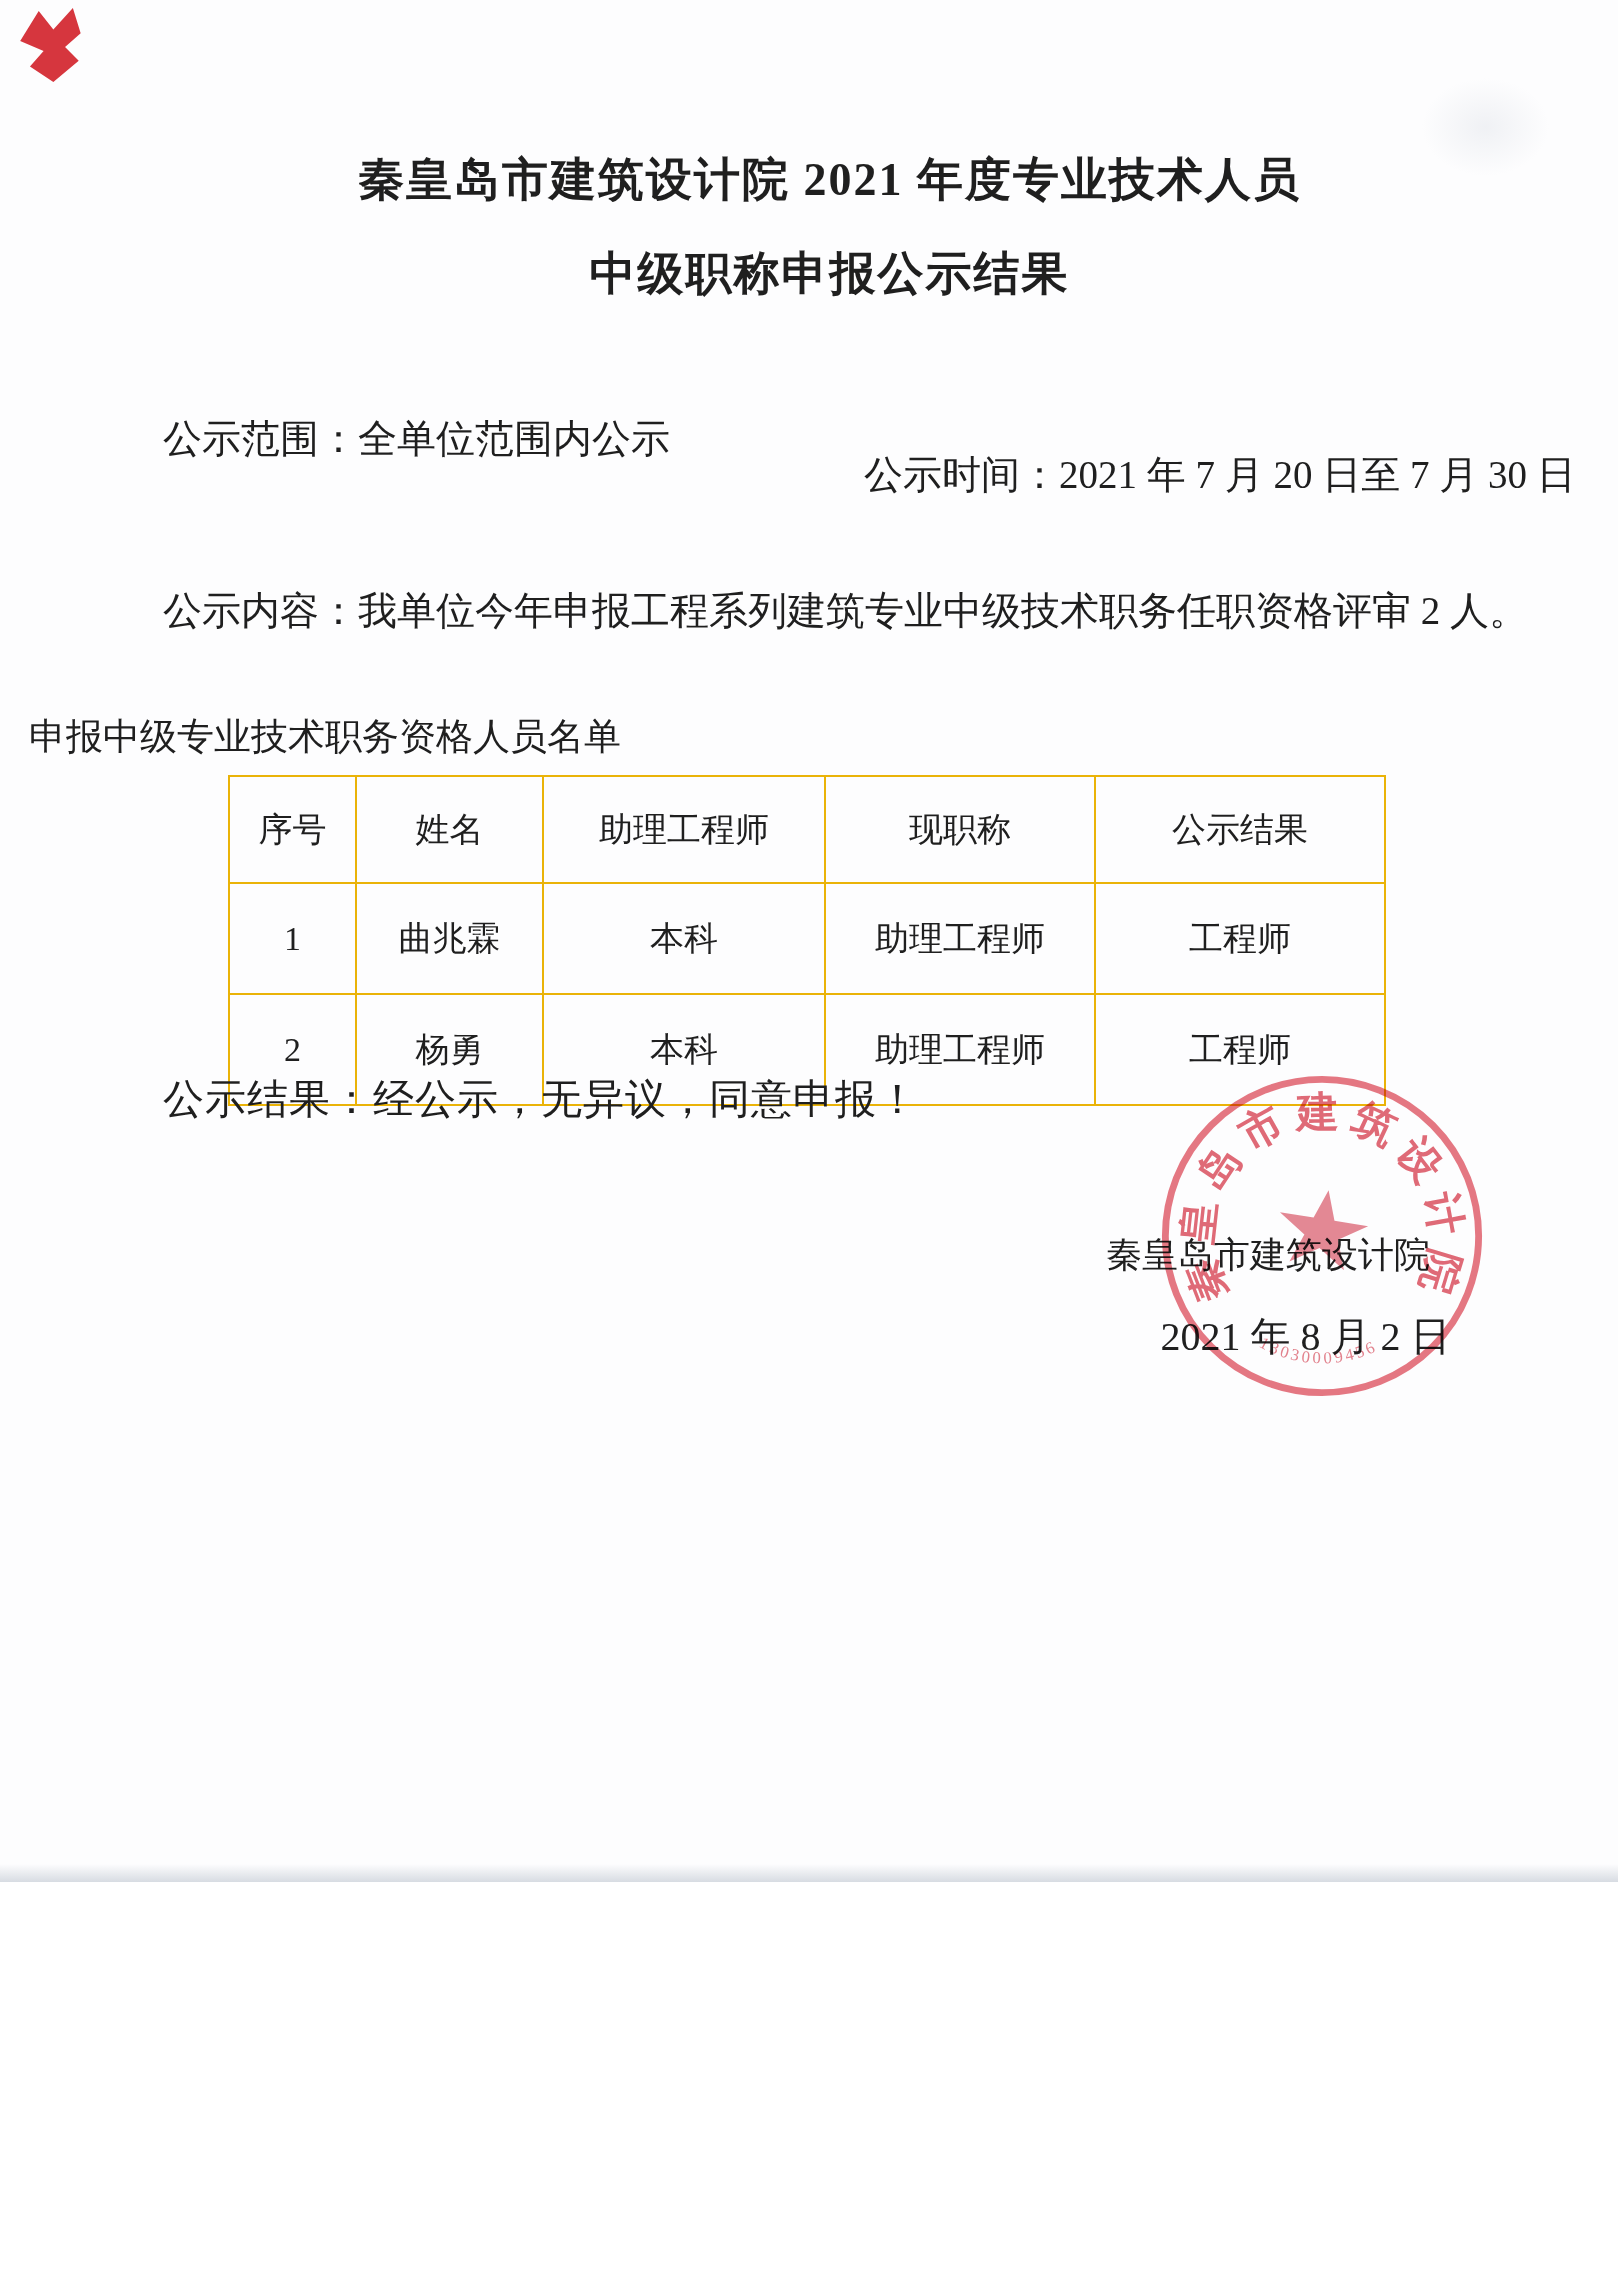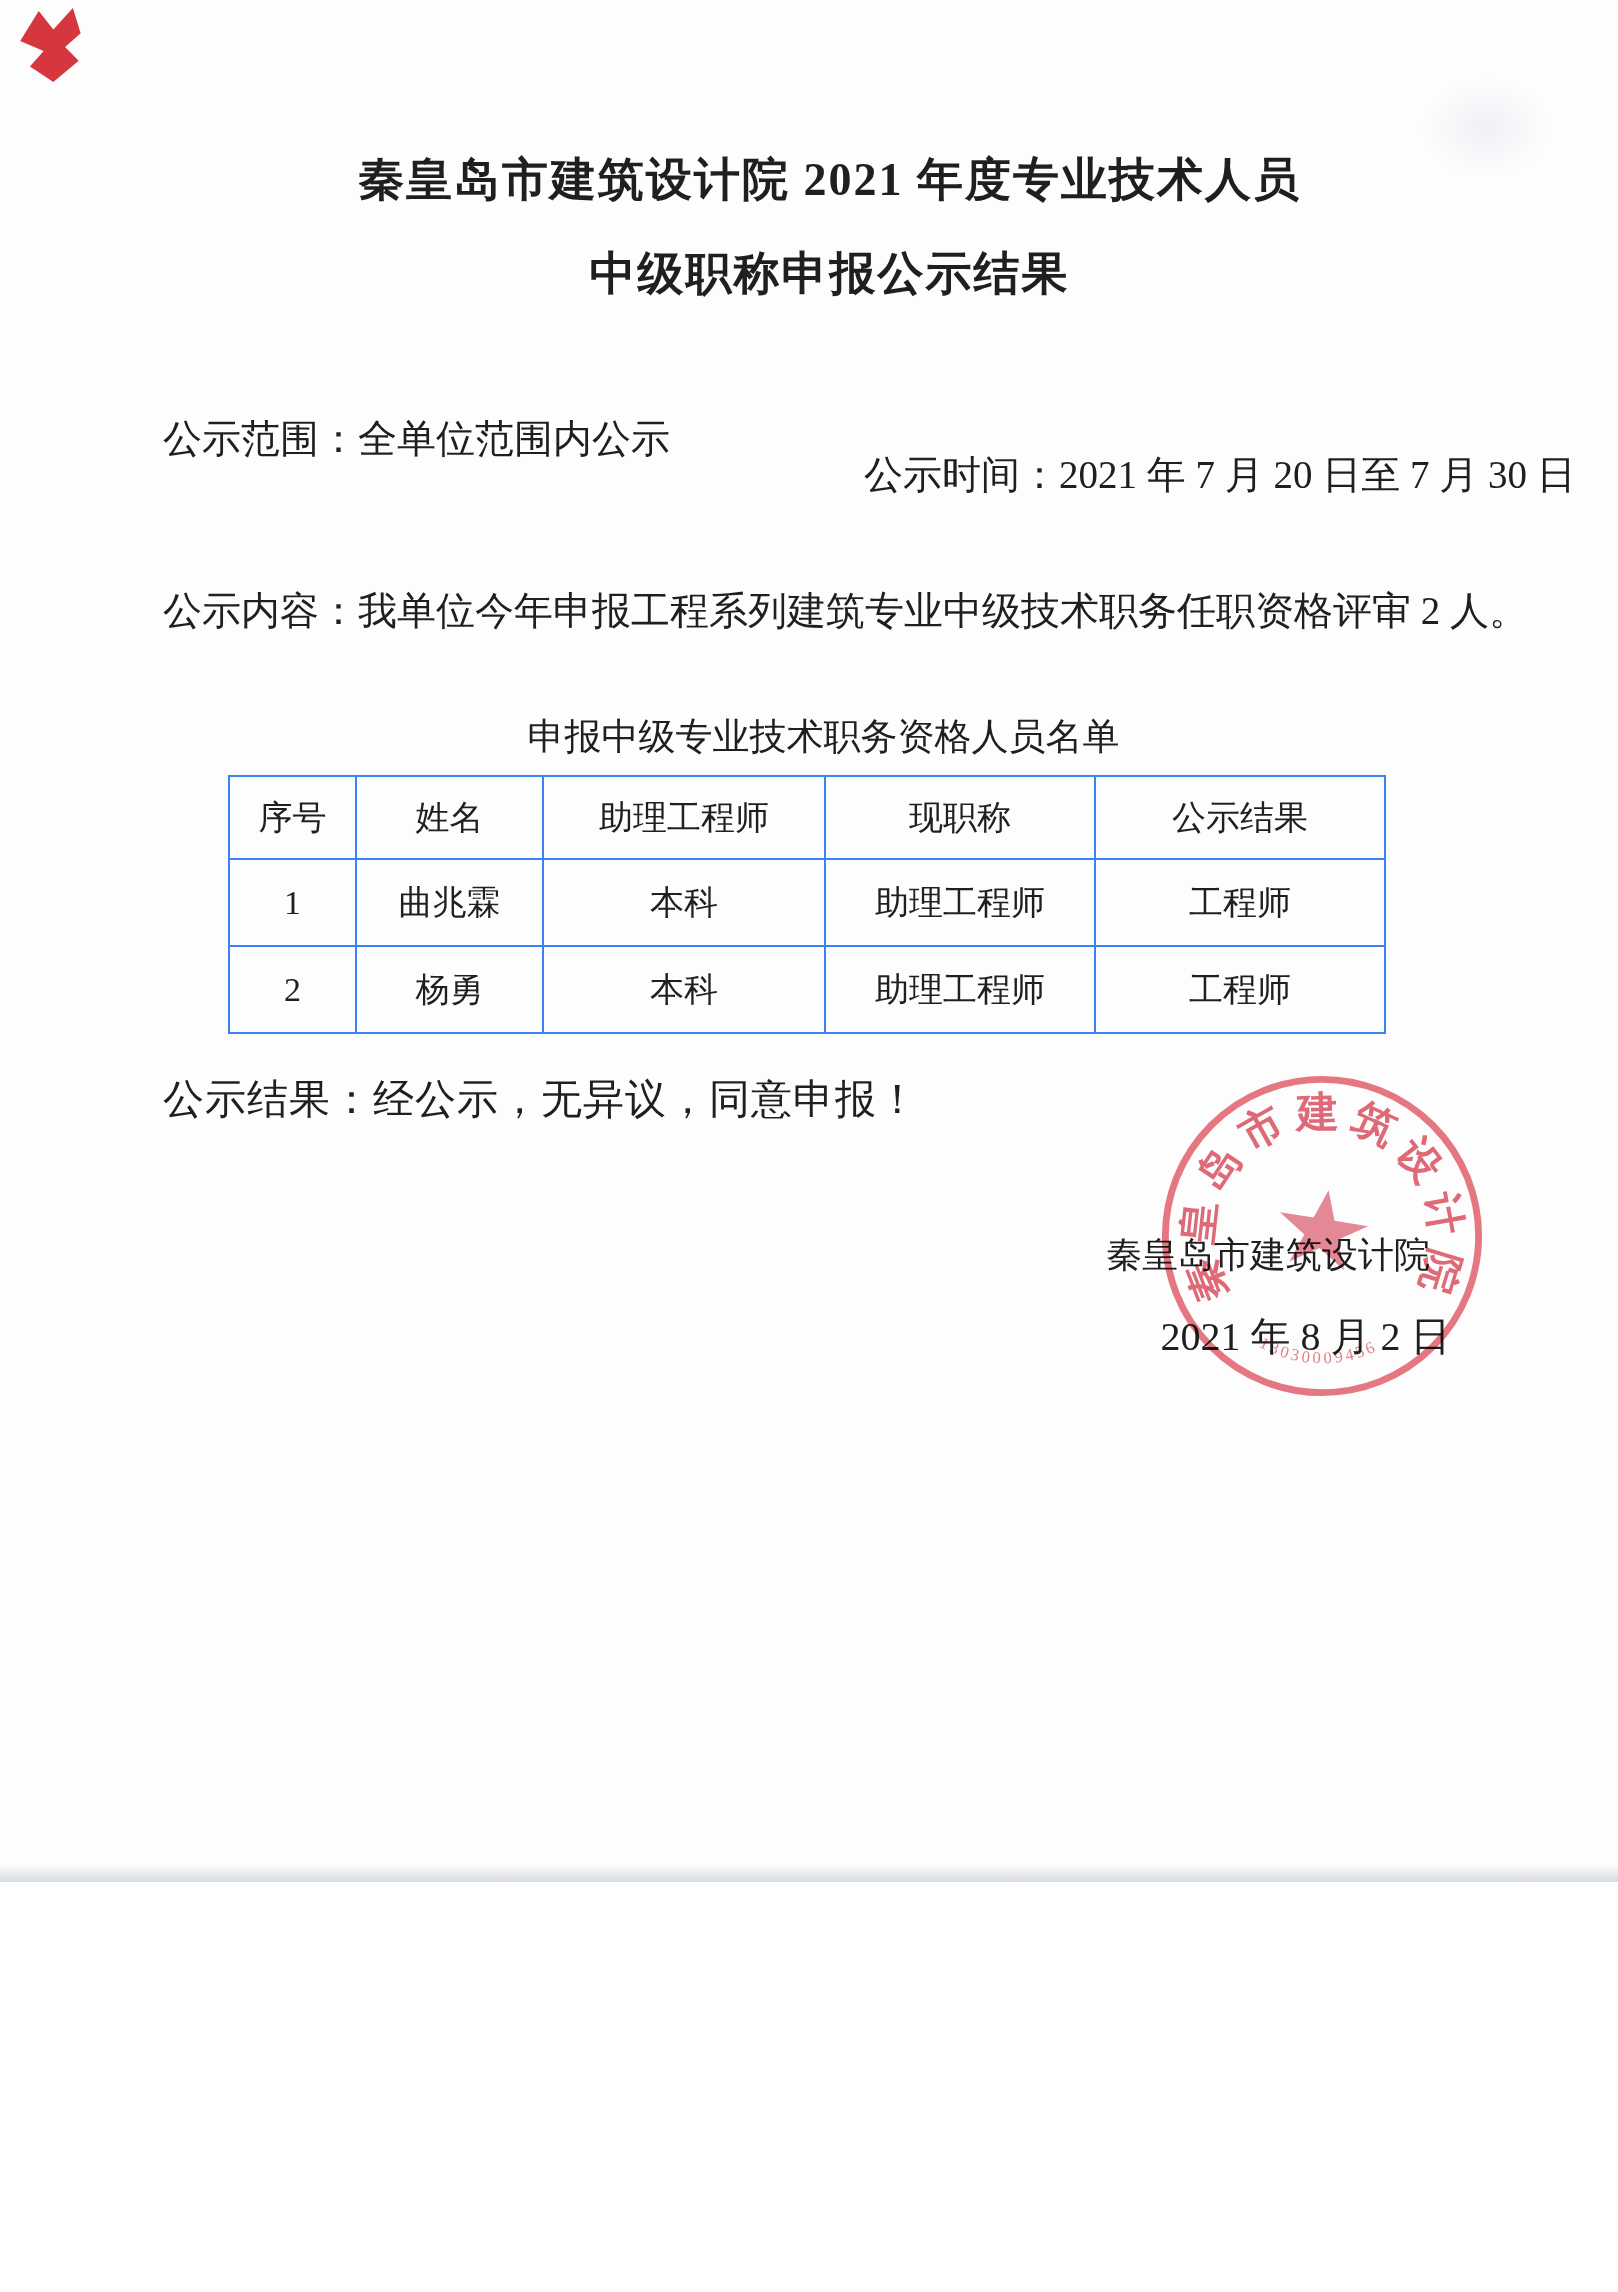--- a/index.html
+++ b/index.html
@@ -14,30 +14,30 @@
     font-size:46px;font-weight:bold;letter-spacing:2px;white-space:nowrap;
   }
   .title-line1{top:149px;}
   .title-line2{top:243px;}
   .meta-line{font-size:39px;white-space:nowrap;}
   .meta-scope{left:163px;top:412px;}
   .meta-time{left:864px;top:425px;margin-top:23px;}
   .meta-place{left:163px;top:500px;}
   .meta-content{left:163px;top:584px;}
   .table-title{
-    left:0;width:100%;text-align:center;text-indent:29px;
+    left:0;width:100%;text-indent:29px;
     font-size:37px;white-space:nowrap;
   }
   .tbl-title-pos{top:712px;}
   table.roster{
     position:absolute;left:228px;top:775px;width:1157px;
     border-collapse:collapse;table-layout:fixed;
     font-size:34px;text-align:center;color:#1f1f1f;
   }
-  table.roster td{border:2px solid #3b82f6;padding:4px;font-family:Liberation Serif, serif;}
+  table.roster td{border:2px solid #eab308;padding:16px;font-family:Liberation Serif, serif;}
   tr.hdr td{height:73px;}
   tr.data td{height:77px;}
   .result-line{left:163px;top:1072px;font-size:41px;letter-spacing:1px;white-space:nowrap;}
   .sig-org{left:1106px;top:1231px;width:306px;text-align:center;font-size:36px;z-index:3;white-space:nowrap;}
   .sig-date{left:1145px;top:1309px;width:321px;text-align:center;font-size:40px;z-index:3;white-space:nowrap;}
   .stamp-wrap{left:1136px;top:1050px;width:372px;height:372px;z-index:4;mix-blend-mode:multiply;}
   .ink-mark{left:11.8px;top:5.9px;z-index:5;}
   .scan-edge{
     bottom:0;left:0;width:100%;height:17.6px;
     background:linear-gradient(to top, rgba(184,192,203,0.55), rgba(184,192,203,0));

